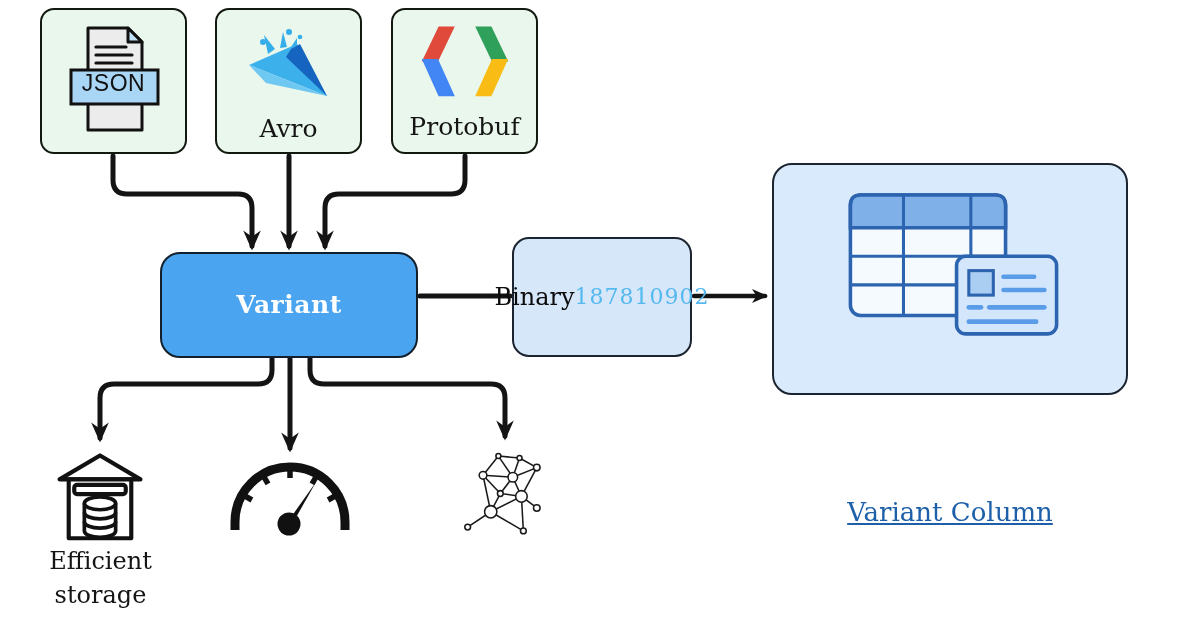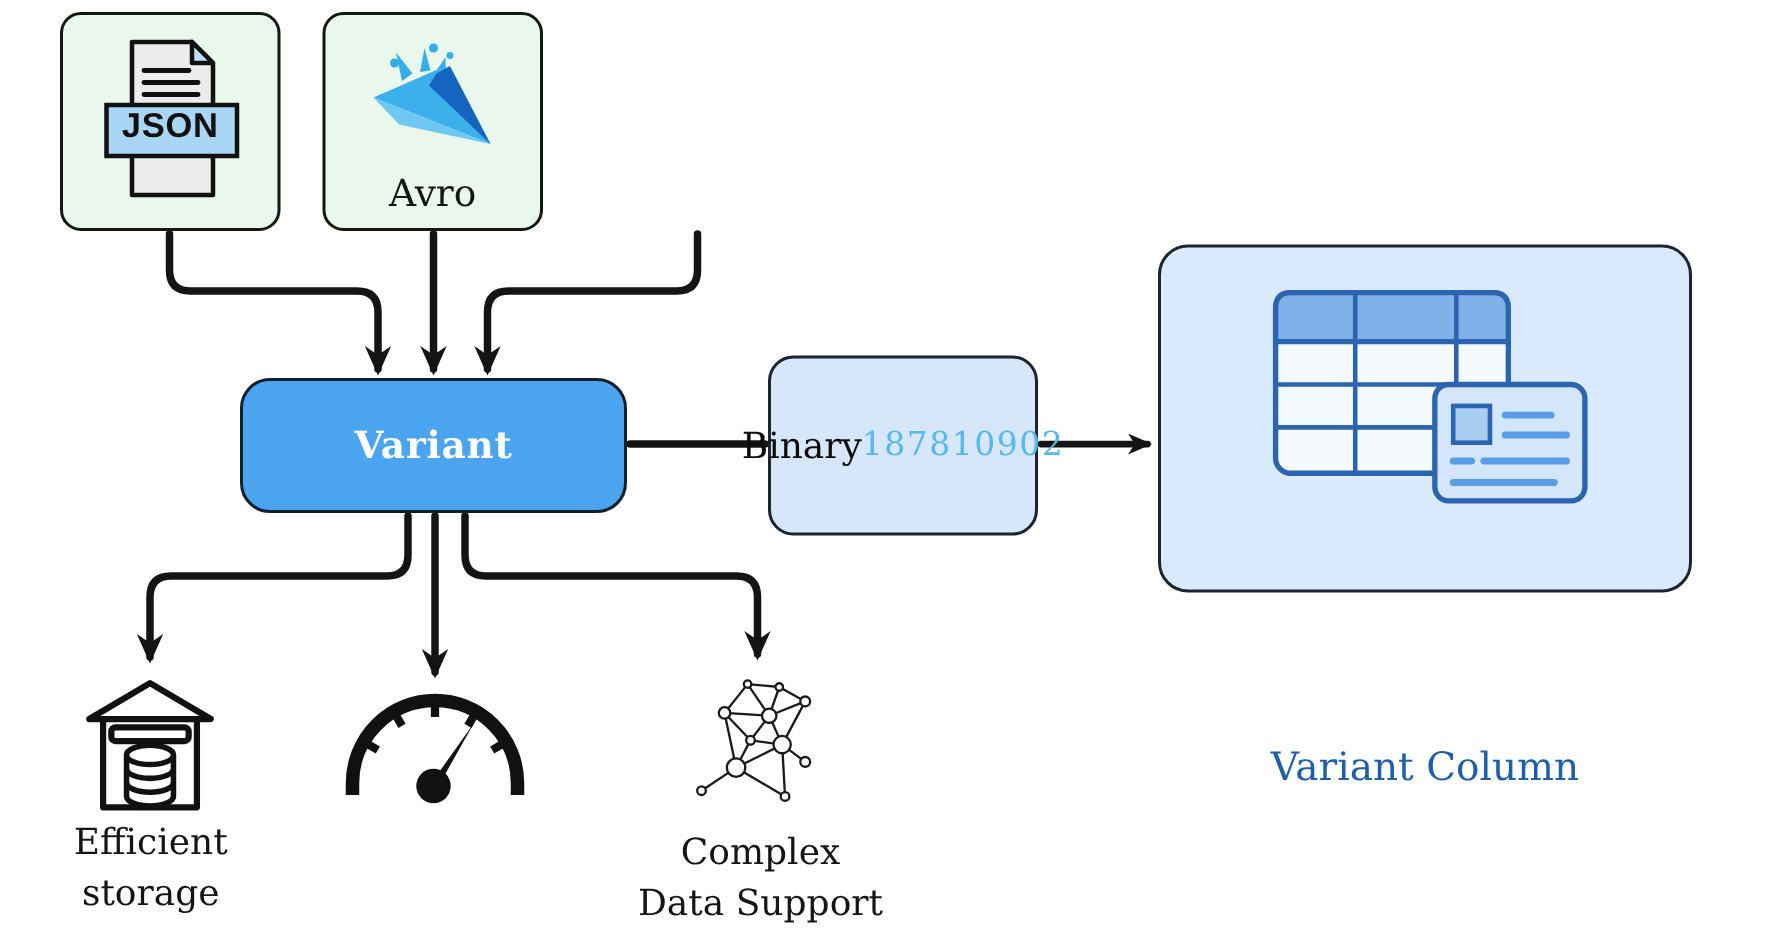--- a/index.html
+++ b/index.html
@@ -21,21 +21,21 @@
   }
   .arrows{position:absolute;left:0;top:0;width:1190px;height:632px;z-index:1;}
   .box{position:absolute;z-index:2;}
   .source-box{
     width:147px;height:146px;border:2px solid #12190f;border-radius:14px;
     background:var(--source-box-bg);
     display:flex;flex-direction:column;align-items:center;justify-content:flex-start;
   }
   .source-label{font-size:25px;color:var(--ink);line-height:1;}
   .variant-box{
-    left:160px;top:252px;width:258px;height:90px;background:var(--variant-box-bg);
+    left:160px;top:252px;width:258px;height:106px;background:var(--variant-box-bg);
     border:2.5px solid #13202c;border-radius:20px;
     display:flex;flex-direction:column;align-items:center;justify-content:center;
   }
   .variant-box .vl{
     color:#ffffff;font-weight:bold;font-size:25px;line-height:36px;letter-spacing:0.5px;
   }
   .encoding-box{
     left:512px;top:237px;width:180px;height:120px;background:var(--encoding-box-bg);
     border:2.5px solid #1b2430;border-radius:17px;
     display:flex;flex-direction:row;align-items:center;justify-content:center;
@@ -44,29 +44,29 @@
   .encoding-box .l1{font-size:24px;line-height:34px;color:#0c0c0c;}
   .encoding-box .l2{font-size:24px;line-height:34px;color:var(--encoding-text);}
   .encoding-box .l3{font-size:22px;line-height:32px;color:var(--binary-digits);letter-spacing:1px;}
   .column-box{
     left:772px;top:163px;width:356px;height:232px;background:var(--column-box-bg);
     border:2.5px solid #1b2430;border-radius:20px;
   }
   .column-box .icon-wrap{position:absolute;left:72px;top:26px;}
   .column-label{
     position:absolute;left:0;top:332px;width:100%;text-align:center;
-    font-size:26px;color:var(--column-label);
+    font-size:26px;color:var(--column-label);text-decoration:underline;
   }
   .benefit-icon{position:absolute;z-index:2;}
   .benefit-label{
     position:absolute;z-index:2;text-align:center;font-size:24px;line-height:34px;color:var(--ink);
   }
   .json-banner{
     position:absolute;left:0;top:46px;width:100%;text-align:center;
-    font-family:"Liberation Sans", sans-serif;font-weight:bold;font-size:23px;color:#111;
+    font-family:"Liberation Sans", sans-serif;font-weight:normal;font-size:23px;color:#111;
     letter-spacing:0.5px;
   }
   .json-icon-wrap{position:relative;width:100px;height:112px;margin-top:14px;}
 </style>
 </head>
 <body>
 
 <div class="canvas">
 
   <svg class="arrows" viewBox="0 0 1190 632">
@@ -118,20 +118,31 @@
           <polygon points="52,25 58,16 58,26"></polygon>
         </g>
         <polygon points="10,43 58,22 88,74" fill="#3cb0ea"></polygon>
         <polygon points="10,43 88,74 27,61" fill="#6fc8f2"></polygon>
         <polygon points="52,27 61,22 88,74 47,35" fill="#1565c0"></polygon>
       </svg>
     </span>
     <span class="source-label" style="margin-top:8px;">Avro</span>
   </div>
 
+  <div class="box source-box" style="left:391px;top:8px;">
+    <span style="margin-top:14px;">
+      <svg width="96" height="76" viewBox="0 0 160 126">
+        <polygon points="36,4 63,4 35,62 8,62" fill="#e04a3b"></polygon>
+        <polygon points="8,58 35,58 63,120 36,120" fill="#4285f4"></polygon>
+        <polygon points="97,4 124,4 152,62 125,62" fill="#2ea05a"></polygon>
+        <polygon points="125,58 152,58 124,120 97,120" fill="#f8bc15"></polygon>
+      </svg>
+    </span>
+    <span class="source-label" style="margin-top:10px;">Protobuf</span>
+  </div>
 
   <div class="box variant-box">
     <span class="vl">Variant</span>
   </div>
 
   <div class="box encoding-box">
     <span class="l1">Binary</span>
     <span class="l3">187810902</span>
   </div>
 
@@ -228,18 +239,14 @@
         <circle cx="55" cy="30" r="5"></circle>
         <circle cx="42" cy="47" r="3"></circle>
         <circle cx="64" cy="50" r="6"></circle>
         <circle cx="32" cy="66" r="6.4"></circle>
         <circle cx="8" cy="82" r="3"></circle>
         <circle cx="80" cy="62" r="3.4"></circle>
         <circle cx="66" cy="86" r="3"></circle>
       </g>
     </svg>
   </span>
-  <span class="benefit-label" style="left:402px;top:551px;width:210px;">
-    <span>Complex</span><br>
-    <span>Data Support</span>
-  </span>
 
 </div>
 
 </body></html>

